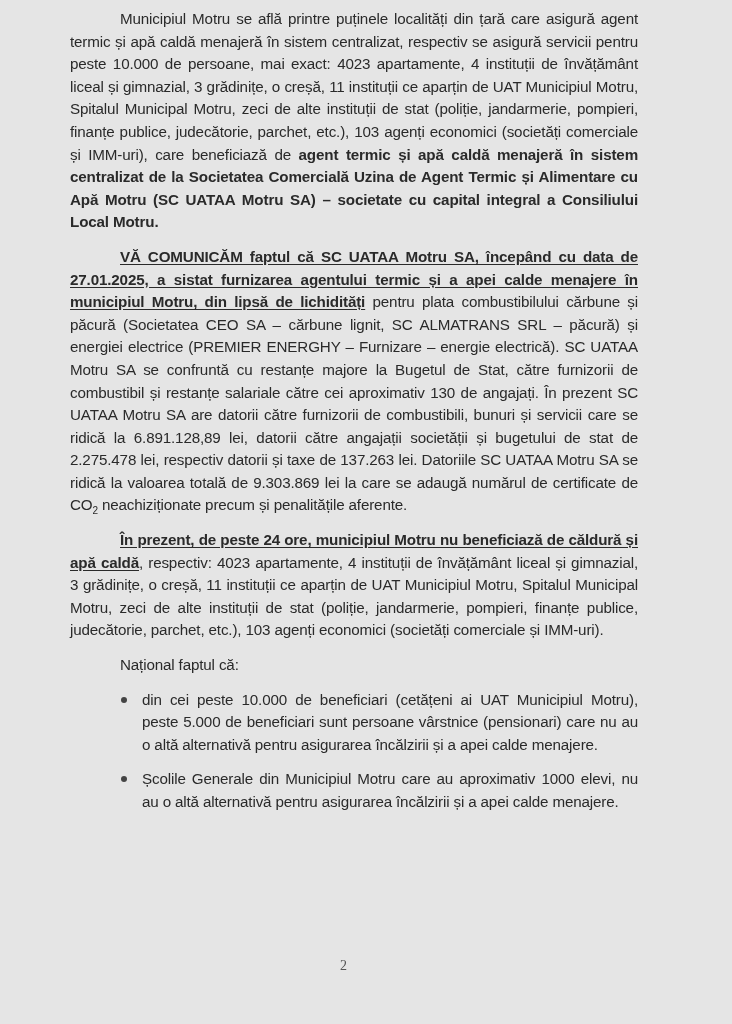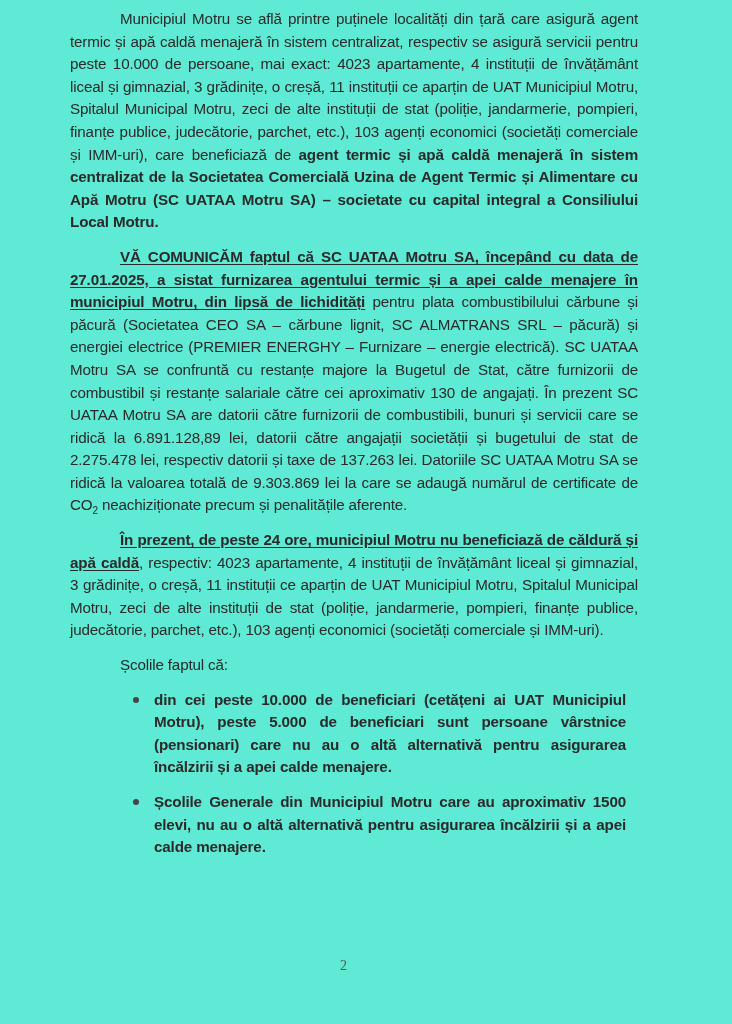--- a/index.html
+++ b/index.html
@@ -12,44 +12,43 @@
       height: 1024px;
       overflow: hidden;
       position: relative;
       font-family: "Liberation Sans", "DejaVu Sans", sans-serif;
       color: #2a2a2a;
     }
     .page {
       position: absolute;
       left: 0; top: 0;
       width: 732px; height: 1024px;
-      background: #5eead4;
+      background: #e5e5e5;
     }
     .content {
       position: absolute;
       left: 70px;
       top: 8px;
       width: 568px;
       font-size: 15.2px;
       line-height: 22.6px;
       letter-spacing: -0.15px;
     }
     p {
       margin: 0 0 12px 0;
       text-align: justify;
       text-indent: 50px;
     }
     .noindent { text-indent: 50px; text-align: left; }
     b, .b { font-weight: bold; }
     .bu { font-weight: bold; text-decoration: underline; text-underline-offset: 2px; }
     ul.bullets {
       list-style: none;
-      margin: 12px;
+      margin: 0;
       padding: 0 0 0 60px;
-      font-weight: bold;
     }
     ul.bullets li {
       position: relative;
       text-align: justify;
       margin: 0 0 12px 0;
       padding-left: 12px;
     }
     ul.bullets li .bullet {
       position: absolute;
       left: -9px;
@@ -73,29 +72,29 @@
 
 <div class="page">
   <div class="content">
 
     <p><span>Municipiul Motru se află printre puținele localități din țară care asigură agent termic și apă caldă menajeră în sistem centralizat, respectiv se asigură servicii pentru peste 10.000 de persoane, mai exact: 4023 apartamente, 4 instituții de învățământ liceal și gimnazial, 3 grădinițe, o creșă, 11 instituții ce aparțin de UAT Municipiul Motru, Spitalul Municipal Motru, zeci de alte instituții de stat (poliție, jandarmerie, pompieri, finanțe publice, judecătorie, parchet, etc.), 103 agenți economici (societăți comerciale și IMM-uri), care beneficiază de </span><b>agent termic și apă caldă menajeră în sistem centralizat de la Societatea Comercială Uzina de Agent Termic și Alimentare cu Apă Motru (SC UATAA Motru SA) – societate cu capital integral a Consiliului Local Motru.</b></p>
 
     <p><span class="bu">VĂ COMUNICĂM faptul că SC UATAA Motru SA, începând cu data de 27.01.2025, a sistat furnizarea agentului termic și a apei calde menajere în municipiul Motru, din lipsă de lichidități</span><span> pentru plata combustibilului cărbune și păcură (Societatea CEO SA – cărbune lignit, SC ALMATRANS SRL – păcură) și energiei electrice (PREMIER ENERGHY – Furnizare – energie electrică). SC UATAA Motru SA se confruntă cu restanțe  majore la Bugetul de Stat, către furnizorii de combustibil și restanțe salariale către cei aproximativ 130 de angajați. În prezent SC UATAA Motru SA are datorii către furnizorii de combustibili, bunuri și servicii care se ridică la  6.891.128,89 lei, datorii către angajații societății și bugetului de stat de 2.275.478 lei, respectiv datorii și taxe de 137.263 lei. Datoriile  SC UATAA Motru SA se ridică la valoarea totală de 9.303.869 lei la care se adaugă numărul de certificate de CO</span><sub>2</sub><span>  neachiziționate precum și penalitățile aferente.</span></p>
 
     <p><span class="bu">În prezent, de peste 24 ore, municipiul Motru nu beneficiază de căldură și apă caldă</span><span>, respectiv: 4023 apartamente, 4 instituții de învățământ liceal și gimnazial, 3 grădinițe, o creșă, 11 instituții ce aparțin de UAT Municipiul Motru, Spitalul Municipal Motru, zeci de alte instituții de stat (poliție, jandarmerie, pompieri, finanțe publice, judecătorie, parchet, etc.), 103 agenți economici (societăți comerciale și IMM-uri).</span></p>
 
-    <p class="noindent">Școlile faptul că:</p>
+    <p class="noindent">Național faptul că:</p>
 
     <ul class="bullets">
       <li>
         <span class="bullet"></span>
         <span>din cei peste 10.000 de beneficiari (cetățeni ai UAT Municipiul Motru), peste 5.000 de beneficiari sunt persoane vârstnice (pensionari) care nu au o altă alternativă pentru asigurarea încălzirii și  a apei calde menajere.</span>
       </li>
       <li>
         <span class="bullet"></span>
-        <span>Școlile Generale din Municipiul Motru care au aproximativ 1500 elevi, nu au o altă alternativă pentru asigurarea încălzirii și  a apei calde menajere.</span>
+        <span>Școlile Generale din Municipiul Motru care au aproximativ 1000 elevi, nu au o altă alternativă pentru asigurarea încălzirii și  a apei calde menajere.</span>
       </li>
     </ul>
 
   </div>
 
   <div class="page-number">2</div>
 </div>
 
 </body></html>

